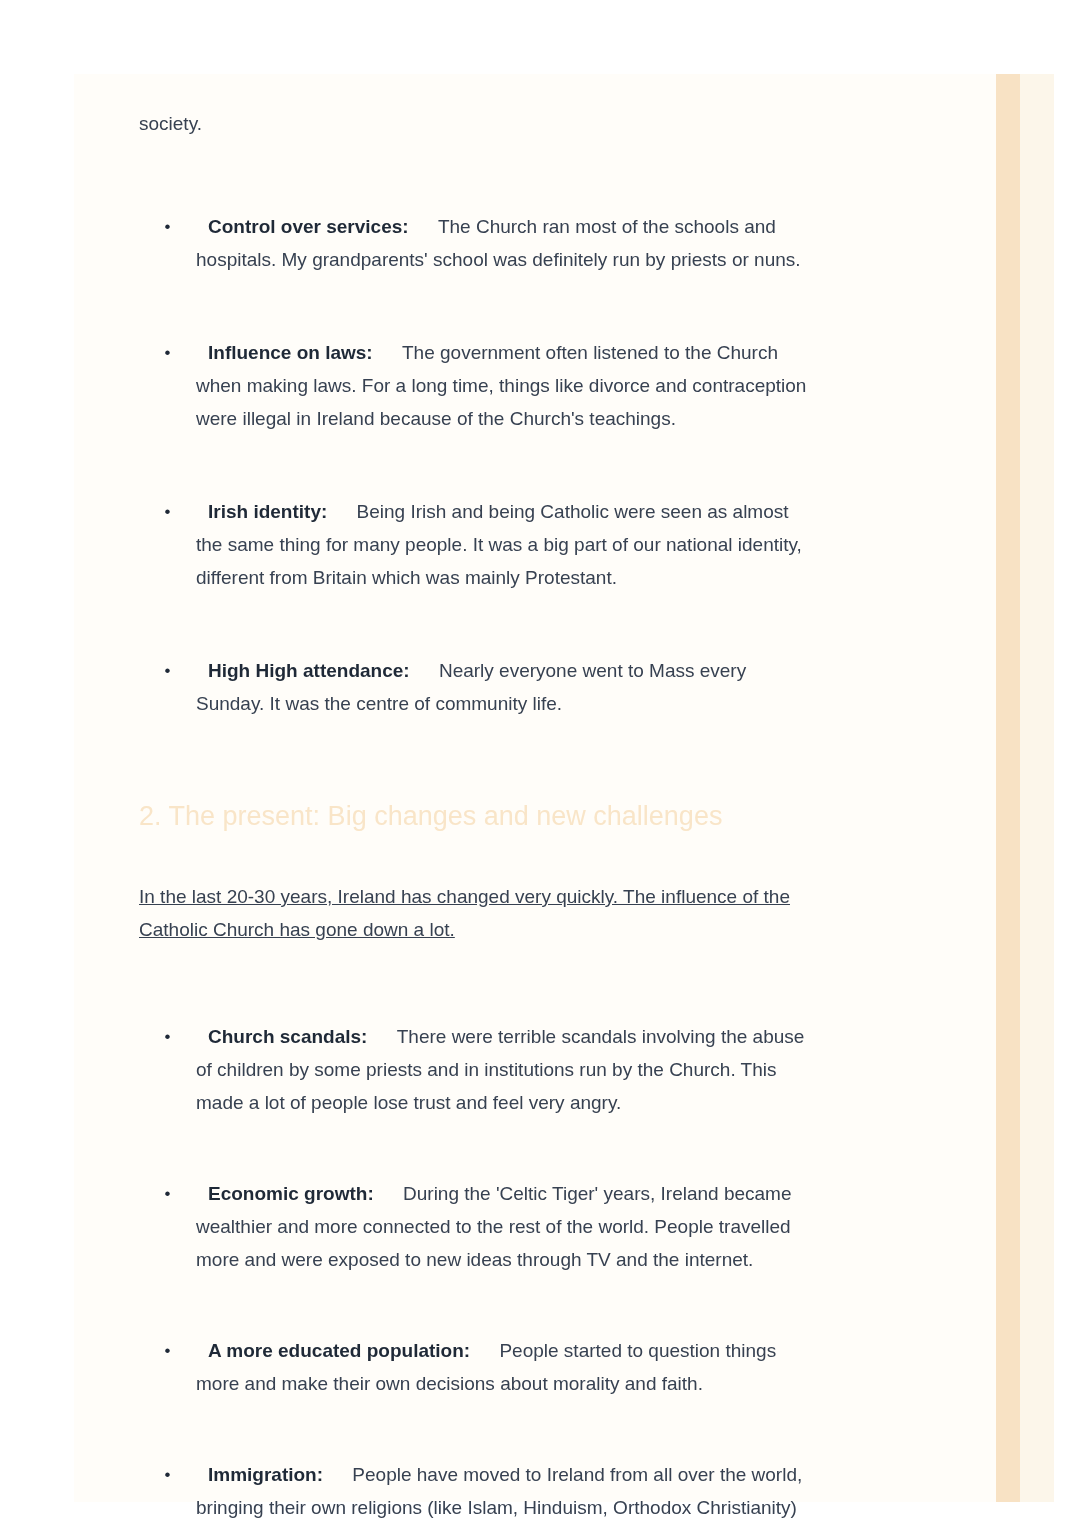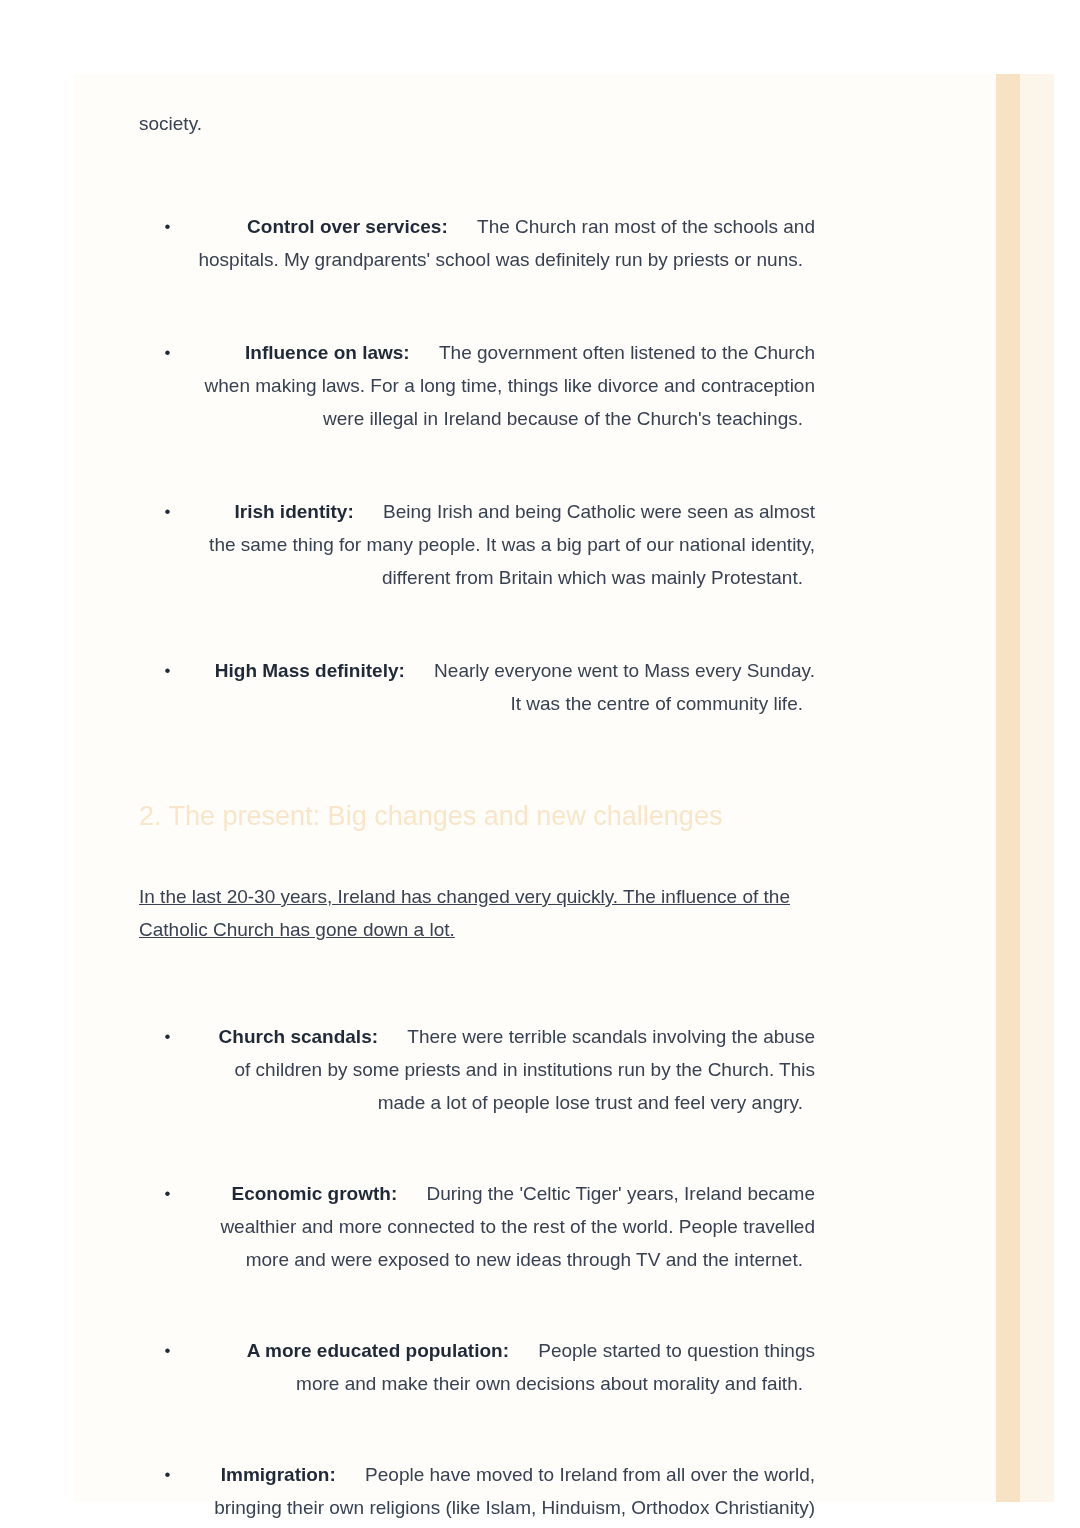--- a/index.html
+++ b/index.html
@@ -55,21 +55,21 @@
     display: flex;
     margin-bottom: 12px;
   }
   ul.bullets.tight li { margin-bottom: 10px; }
   .dot {
     flex: 0 0 33px;
     text-align: center;
     color: #1f2937;
     font-size: 17px;
   }
-  .li-text { flex: 1 1 auto; text-align: right; }
+  .li-text { flex: 1 1 auto; }
   h2.section-heading {
     margin-top: 16px;
     margin-bottom: 20px;
     font-size: 27px;
     line-height: 40px;
     font-weight: normal;
     color: #f9e5c8;
   }
   .intro { margin-bottom: 26px; text-decoration: underline; }
   .bold-para { margin-bottom: 23px; }
@@ -111,21 +111,21 @@
         <li>
           <span class="dot">•</span>
           <span class="li-text"><b class="bold-lead">Influence on laws:</b> <span>The government often listened to the Church when making laws. For a long time, things like divorce and contraception were illegal in Ireland because of the Church's teachings.</span></span>
         </li>
         <li>
           <span class="dot">•</span>
           <span class="li-text"><b class="bold-lead">Irish identity:</b> <span>Being Irish and being Catholic were seen as almost the same thing for many people. It was a big part of our national identity, different from Britain which was mainly Protestant.</span></span>
         </li>
         <li>
           <span class="dot">•</span>
-          <span class="li-text"><b class="bold-lead">High Mass definitely:</b> <span>Nearly everyone went to Mass every Sunday. It was the centre of community life.</span></span>
+          <span class="li-text"><b class="bold-lead">High High attendance:</b> <span>Nearly everyone went to Mass every Sunday. It was the centre of community life.</span></span>
         </li>
       </ul>
 
       <h2 class="section-heading">2. The present: Big changes and new challenges</h2>
 
       <p class="para intro">In the last 20-30 years, Ireland has changed very quickly. The influence of the Catholic Church has gone down a lot.</p>
 
 
       <ul class="bullets tight">
         <li>

